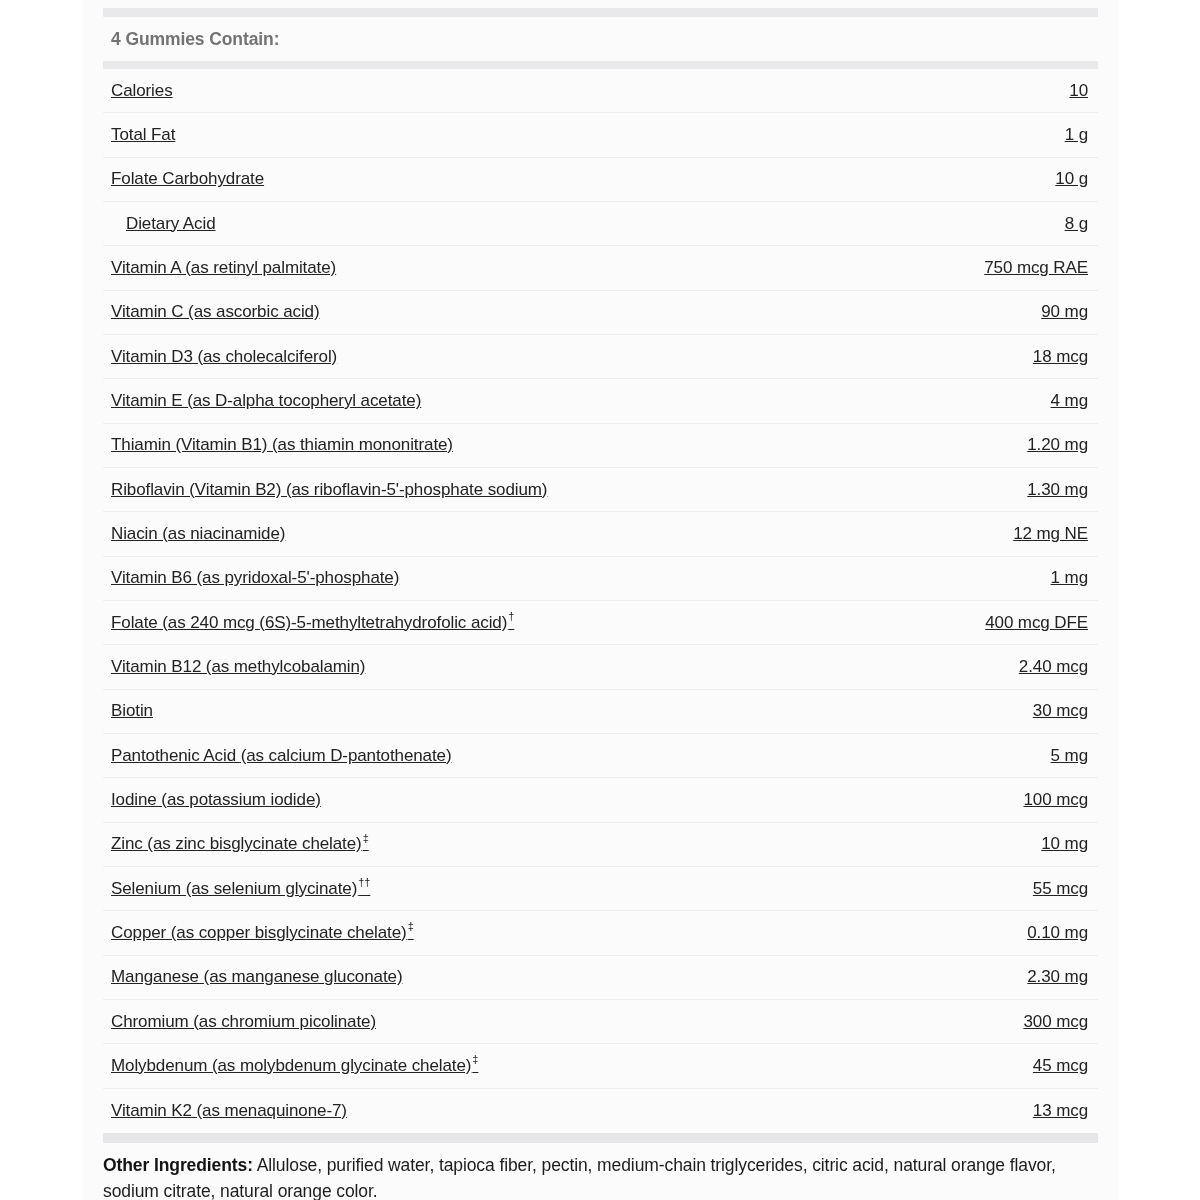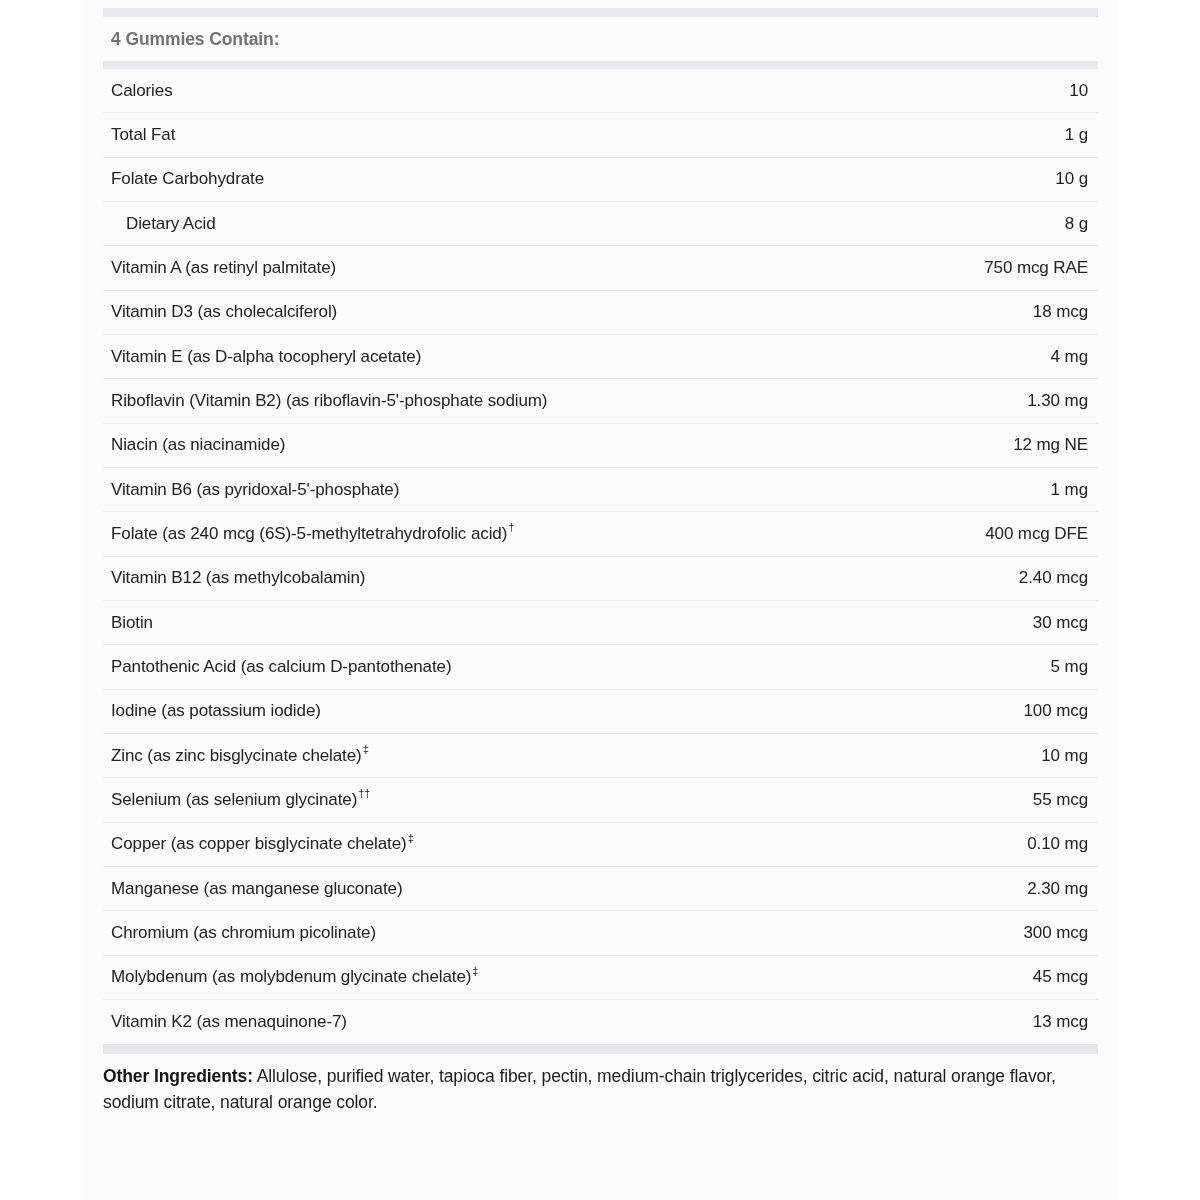--- a/index.html
+++ b/index.html
@@ -47,20 +47,21 @@
   .row {
     height: 44.33px;
     display: flex;
     align-items: center;
     justify-content: space-between;
     padding: 0 10px 0 8px;
     border-bottom: 1px solid #ededf0;
     font-size: 17px;
     color: #222222;
     letter-spacing: -0.1px;
+    text-decoration: underline;
   }
   .row:last-child { border-bottom: none; }
   .row.indent .lab { padding-left: 15px; }
   .row .lab { white-space: nowrap; }
   .row .val { white-space: nowrap; text-align: right; }
   .row sup {
     font-size: 11px;
     line-height: 0;
     position: relative;
     top: -1px;
@@ -106,26 +107,34 @@
         </div>
         <div class="row indent">
           <span class="lab">Dietary Acid</span>
           <span class="val">8 g</span>
         </div>
         <div class="row">
           <span class="lab">Vitamin A (as retinyl palmitate)</span>
           <span class="val">750 mcg RAE</span>
         </div>
         <div class="row">
+          <span class="lab">Vitamin C (as ascorbic acid)</span>
+          <span class="val">90 mg</span>
+        </div>
+        <div class="row">
           <span class="lab">Vitamin D3 (as cholecalciferol)</span>
           <span class="val">18 mcg</span>
         </div>
         <div class="row">
           <span class="lab">Vitamin E (as D-alpha tocopheryl acetate)</span>
           <span class="val">4 mg</span>
+        </div>
+        <div class="row">
+          <span class="lab">Thiamin (Vitamin B1) (as thiamin mononitrate)</span>
+          <span class="val">1.20 mg</span>
         </div>
         <div class="row">
           <span class="lab">Riboflavin (Vitamin B2) (as riboflavin-5'-phosphate sodium)</span>
           <span class="val">1.30 mg</span>
         </div>
         <div class="row">
           <span class="lab">Niacin (as niacinamide)</span>
           <span class="val">12 mg NE</span>
         </div>
         <div class="row">

